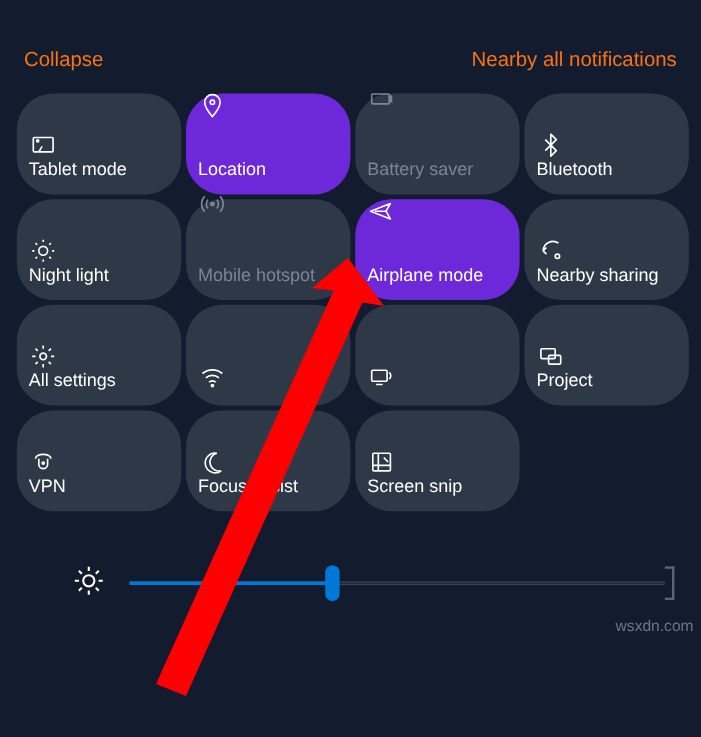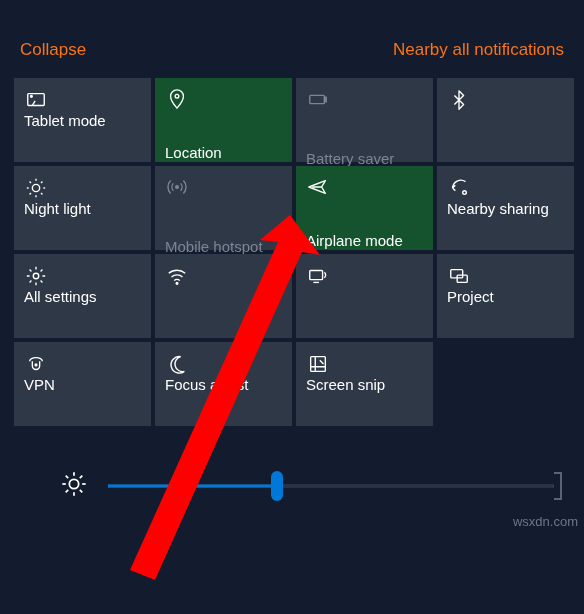--- a/index.html
+++ b/index.html
@@ -24,29 +24,30 @@
     grid-template-columns: repeat(4, 137px);
     grid-auto-rows: 84px;
     gap: 4px;
     padding: 0 14px;
   }
   .tile {
     background: #2f3846;
     color: #fff;
     display: flex;
     flex-direction: column;
-    justify-content: flex-start;
+    justify-content: flex-end;
     padding: 10px 25px 12px 10px;
     font-size: 15px;
     cursor: pointer;
     position: relative;
     white-space: nowrap;
+    border-radius: 30px;
   }
   .tile.active {
-    background: #14532d;
+    background: #6d28d9;
     gap: 34px;
   }
   .tile.disabled {
     color: #7c8594;
     gap: 40px;
   }
   .tile .icon {
     width: 24px; height: 24px;
     display: flex; align-items: center; justify-content: center;
   }
@@ -147,20 +148,21 @@
         </svg>
       </span>
       <span class="label">Battery saver</span>
     </div>
     <div class="tile">
       <span class="icon">
         <svg width="22" height="22" viewBox="0 0 24 24">
           <path d="M7 7 l10 10 l-5 5 V2 l5 5 l-10 10" stroke="currentColor" fill="none" stroke-width="1.5" stroke-linejoin="round"></path>
         </svg>
       </span>
+      <span class="label">Bluetooth</span>
     </div>
     <div class="tile">
       <span class="icon">
         <svg width="22" height="22" viewBox="0 0 24 24">
           <circle cx="12" cy="12" r="4" stroke="currentColor" fill="none" stroke-width="1.5"></circle>
           <g stroke="currentColor" fill="none" stroke-width="1.5">
             <line x1="12" y1="2" x2="12" y2="4"></line>
             <line x1="12" y1="20" x2="12" y2="22"></line>
             <line x1="2" y1="12" x2="4" y2="12"></line>
             <line x1="20" y1="12" x2="22" y2="12"></line>

